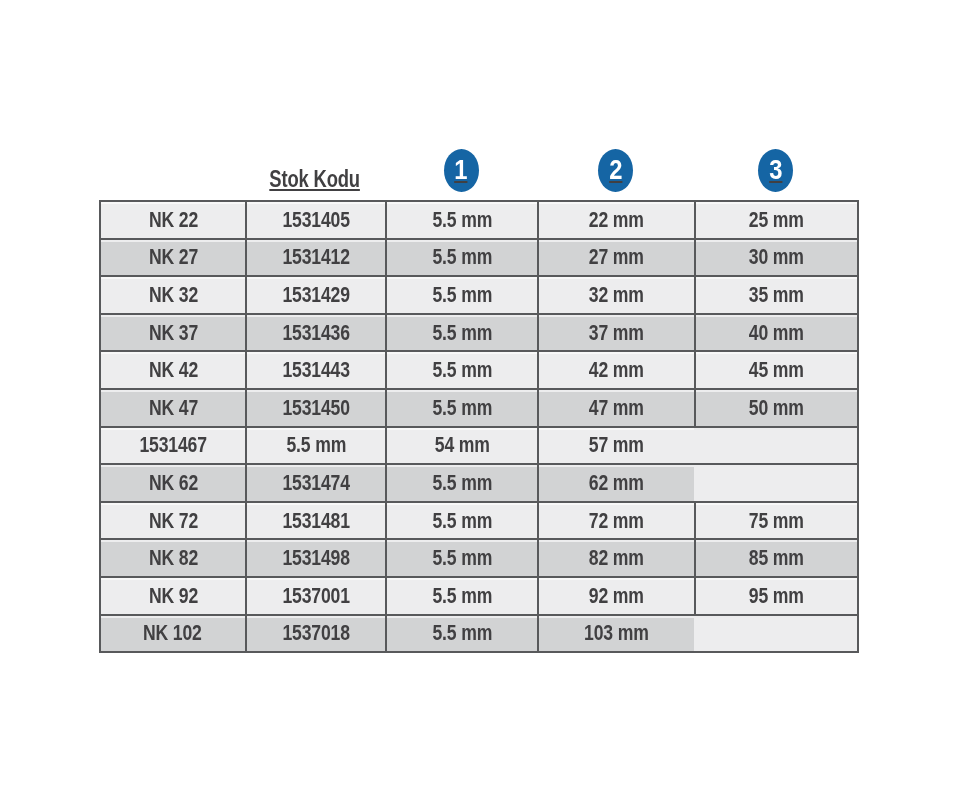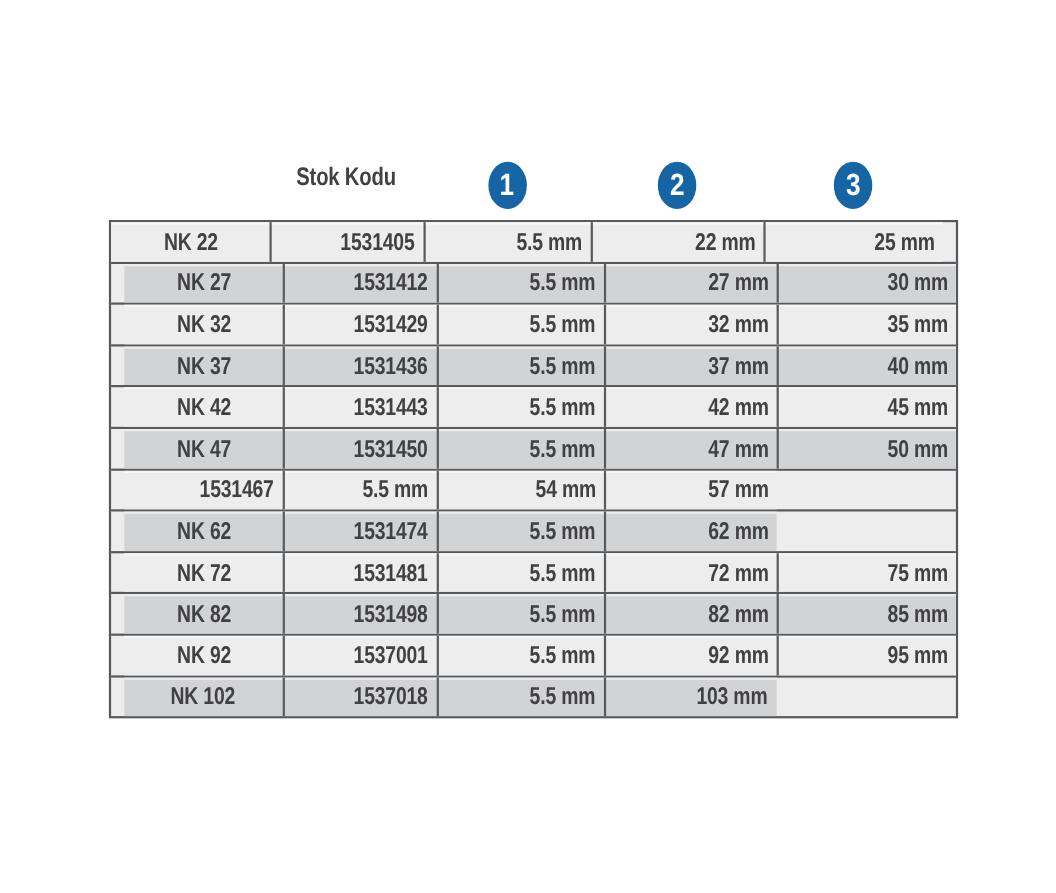--- a/index.html
+++ b/index.html
@@ -34,22 +34,23 @@
   
   .header-band {
     position: absolute;
     left: 101px; top: 147px;
     width: 756px; height: 53px;
     display: grid;
     grid-template-columns: 144px 140px 152px 157px 163px;
   }
   .hcell {
     display: flex;
-    align-items: flex-start;
+    align-items: flex-end;
     justify-content: center;
+    text-decoration: underline;
   }
   .stok {
     font-size: 23px;
     padding-bottom: 7px;
   }
   .badge {
     width: 35px; height: 43px;
     border-radius: 50%;
     background: var(--badge-blue, #1565a4);
     color: #fff;
@@ -70,28 +71,28 @@
   .tbl {
     position: absolute;
     left: 99px; top: 200px;
     border: 2px solid var(--border, #58595b);
     background: var(--row-light, #ededee);
   }
   .tr {
     display: grid;
     grid-template-columns: 144px 140px 152px 157px 163px;
   }
-  .tr + .tr { border-top: 2px solid var(--border, #58595b); padding-left: 12px; }
+  .tr + .tr { border-top: 2px solid var(--border, #58595b); }
   .tr:nth-child(odd)  .td { background: var(--row-light, #ededee); }
   .tr:nth-child(even) .td { background: var(--row-dark, #d2d3d4); }
   .td {
     height: 35.6px;
     display: flex;
     align-items: center;
-    justify-content: flex-end;
+    justify-content: center;
     font-size: 22px;
     box-shadow: inset 0 2px 0 rgba(255,255,255,0.6);
   }
   .td + .td { border-left: 2px solid var(--border, #58595b); }
   .td.model { justify-content: center; padding-left: 14px; }
 </style>
 </head>
 <body>
 
 <div class="stage">

